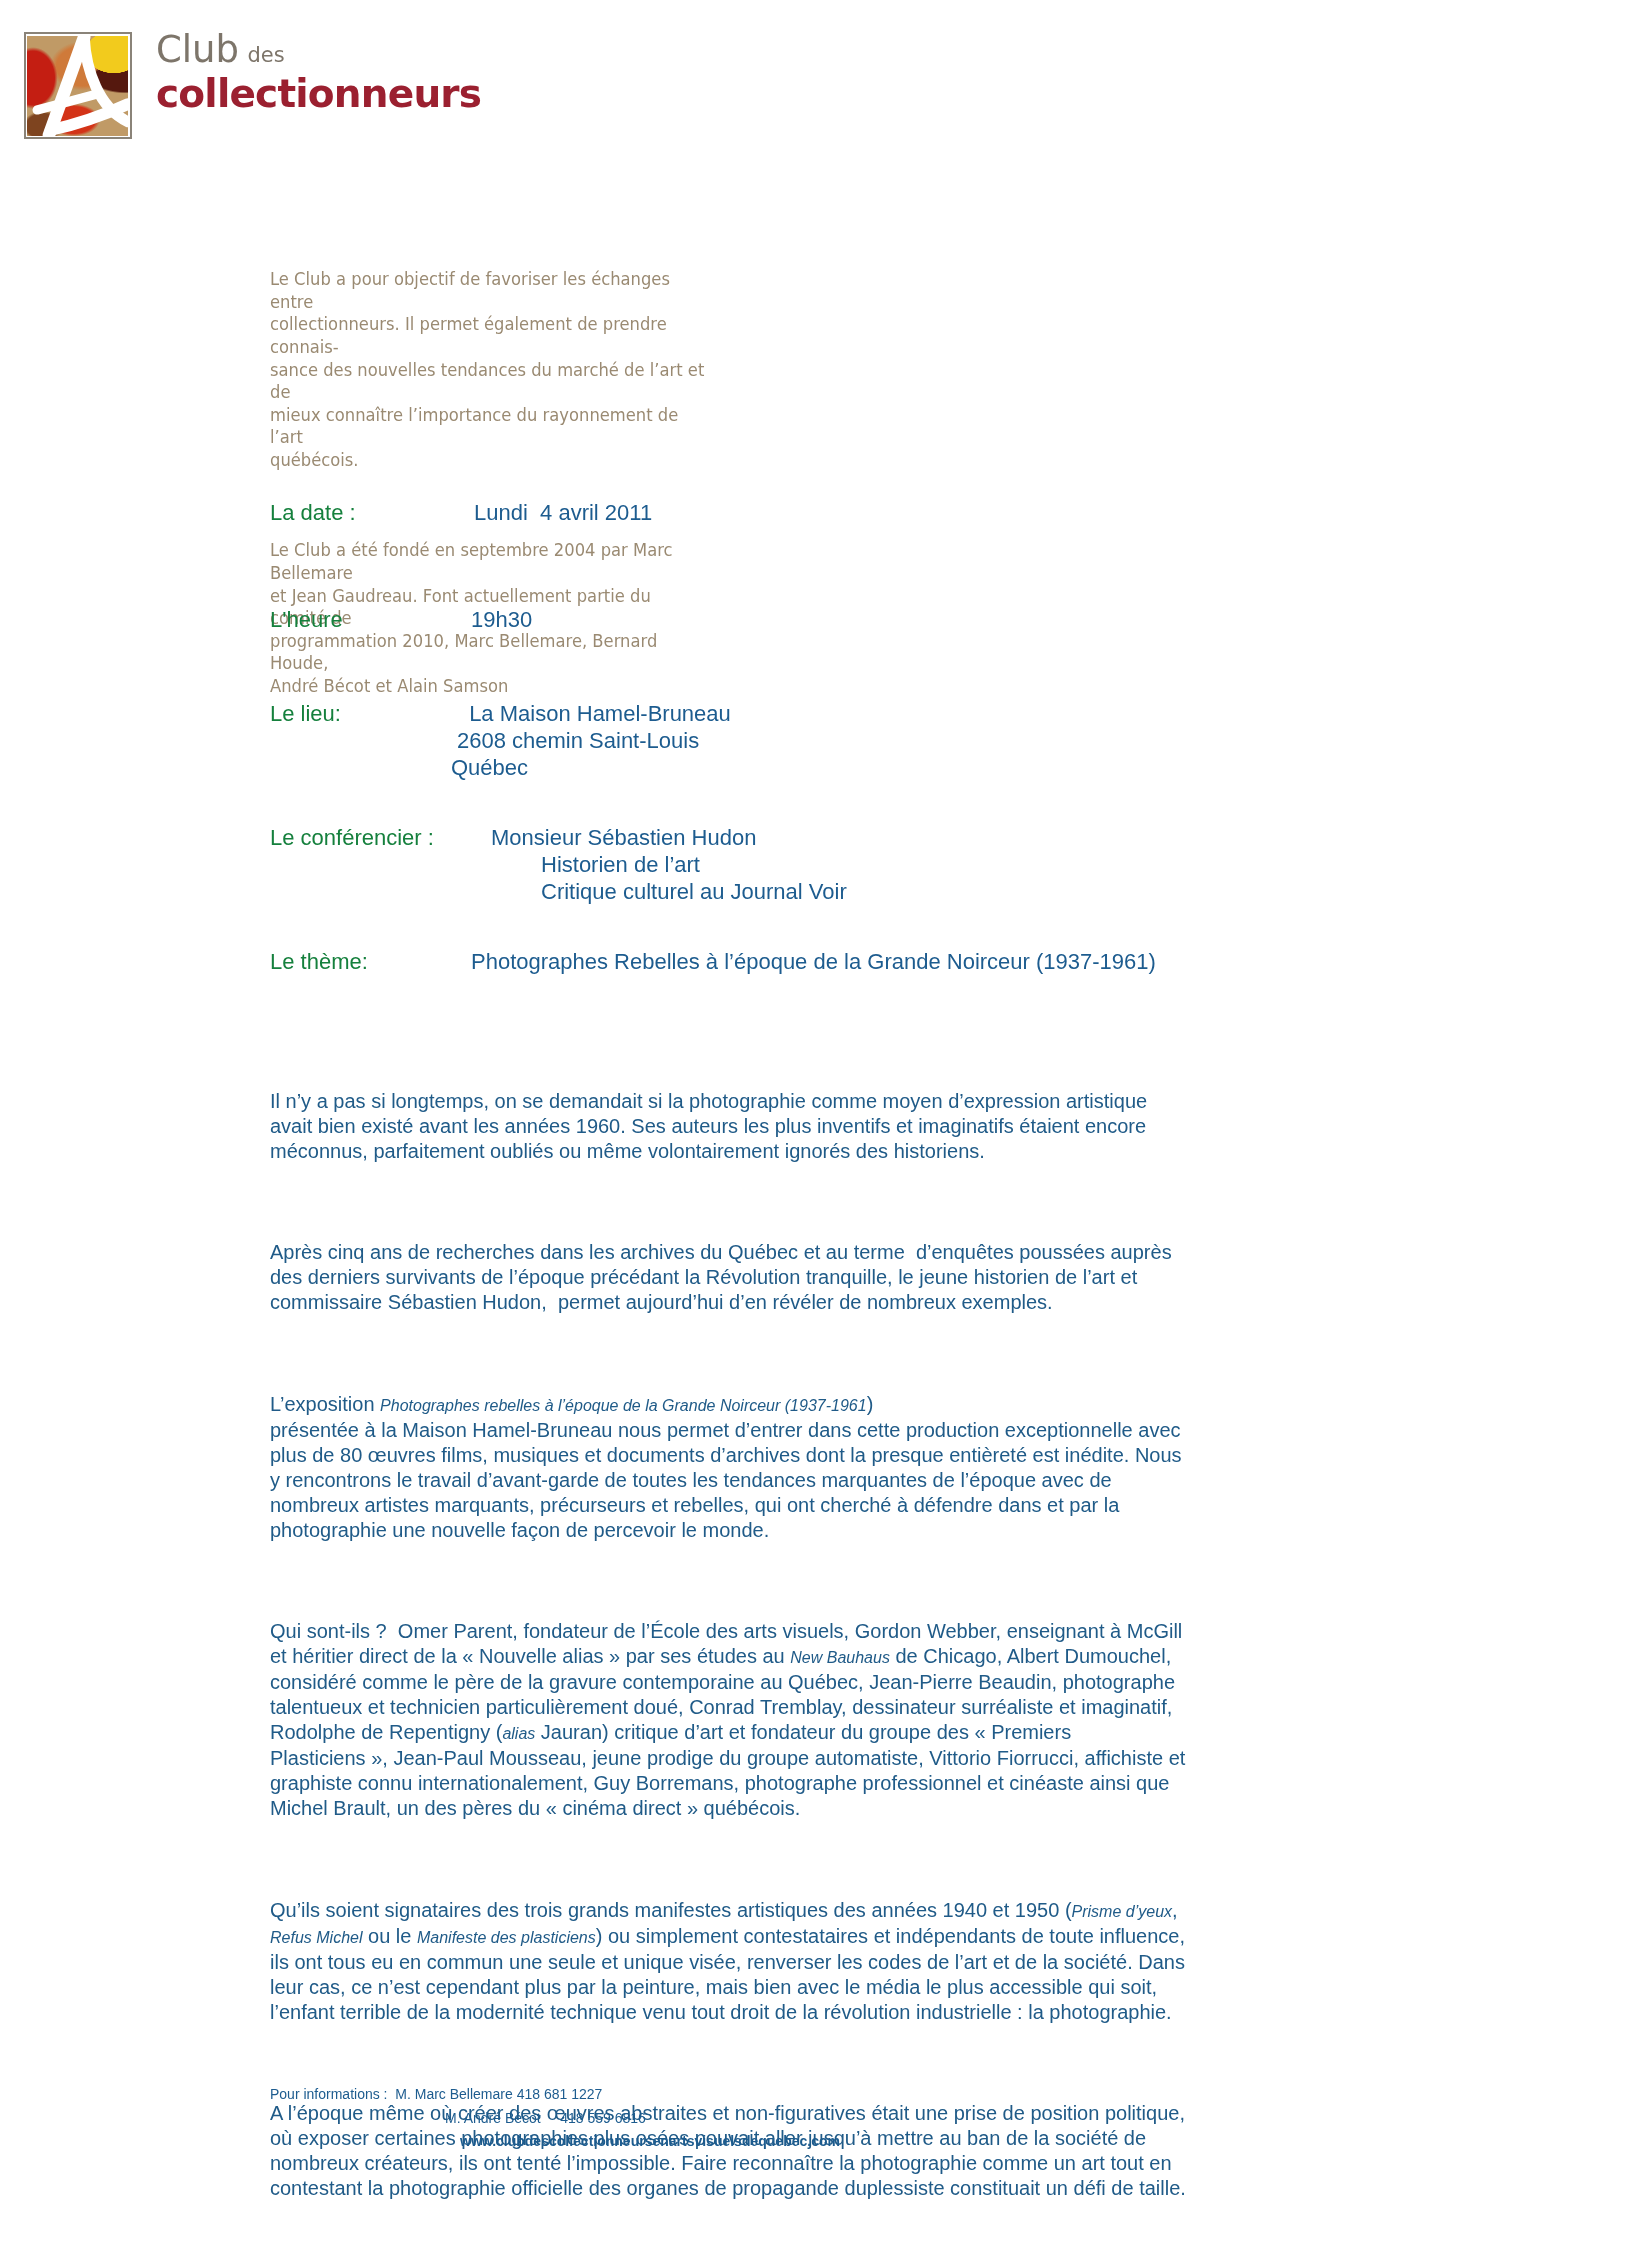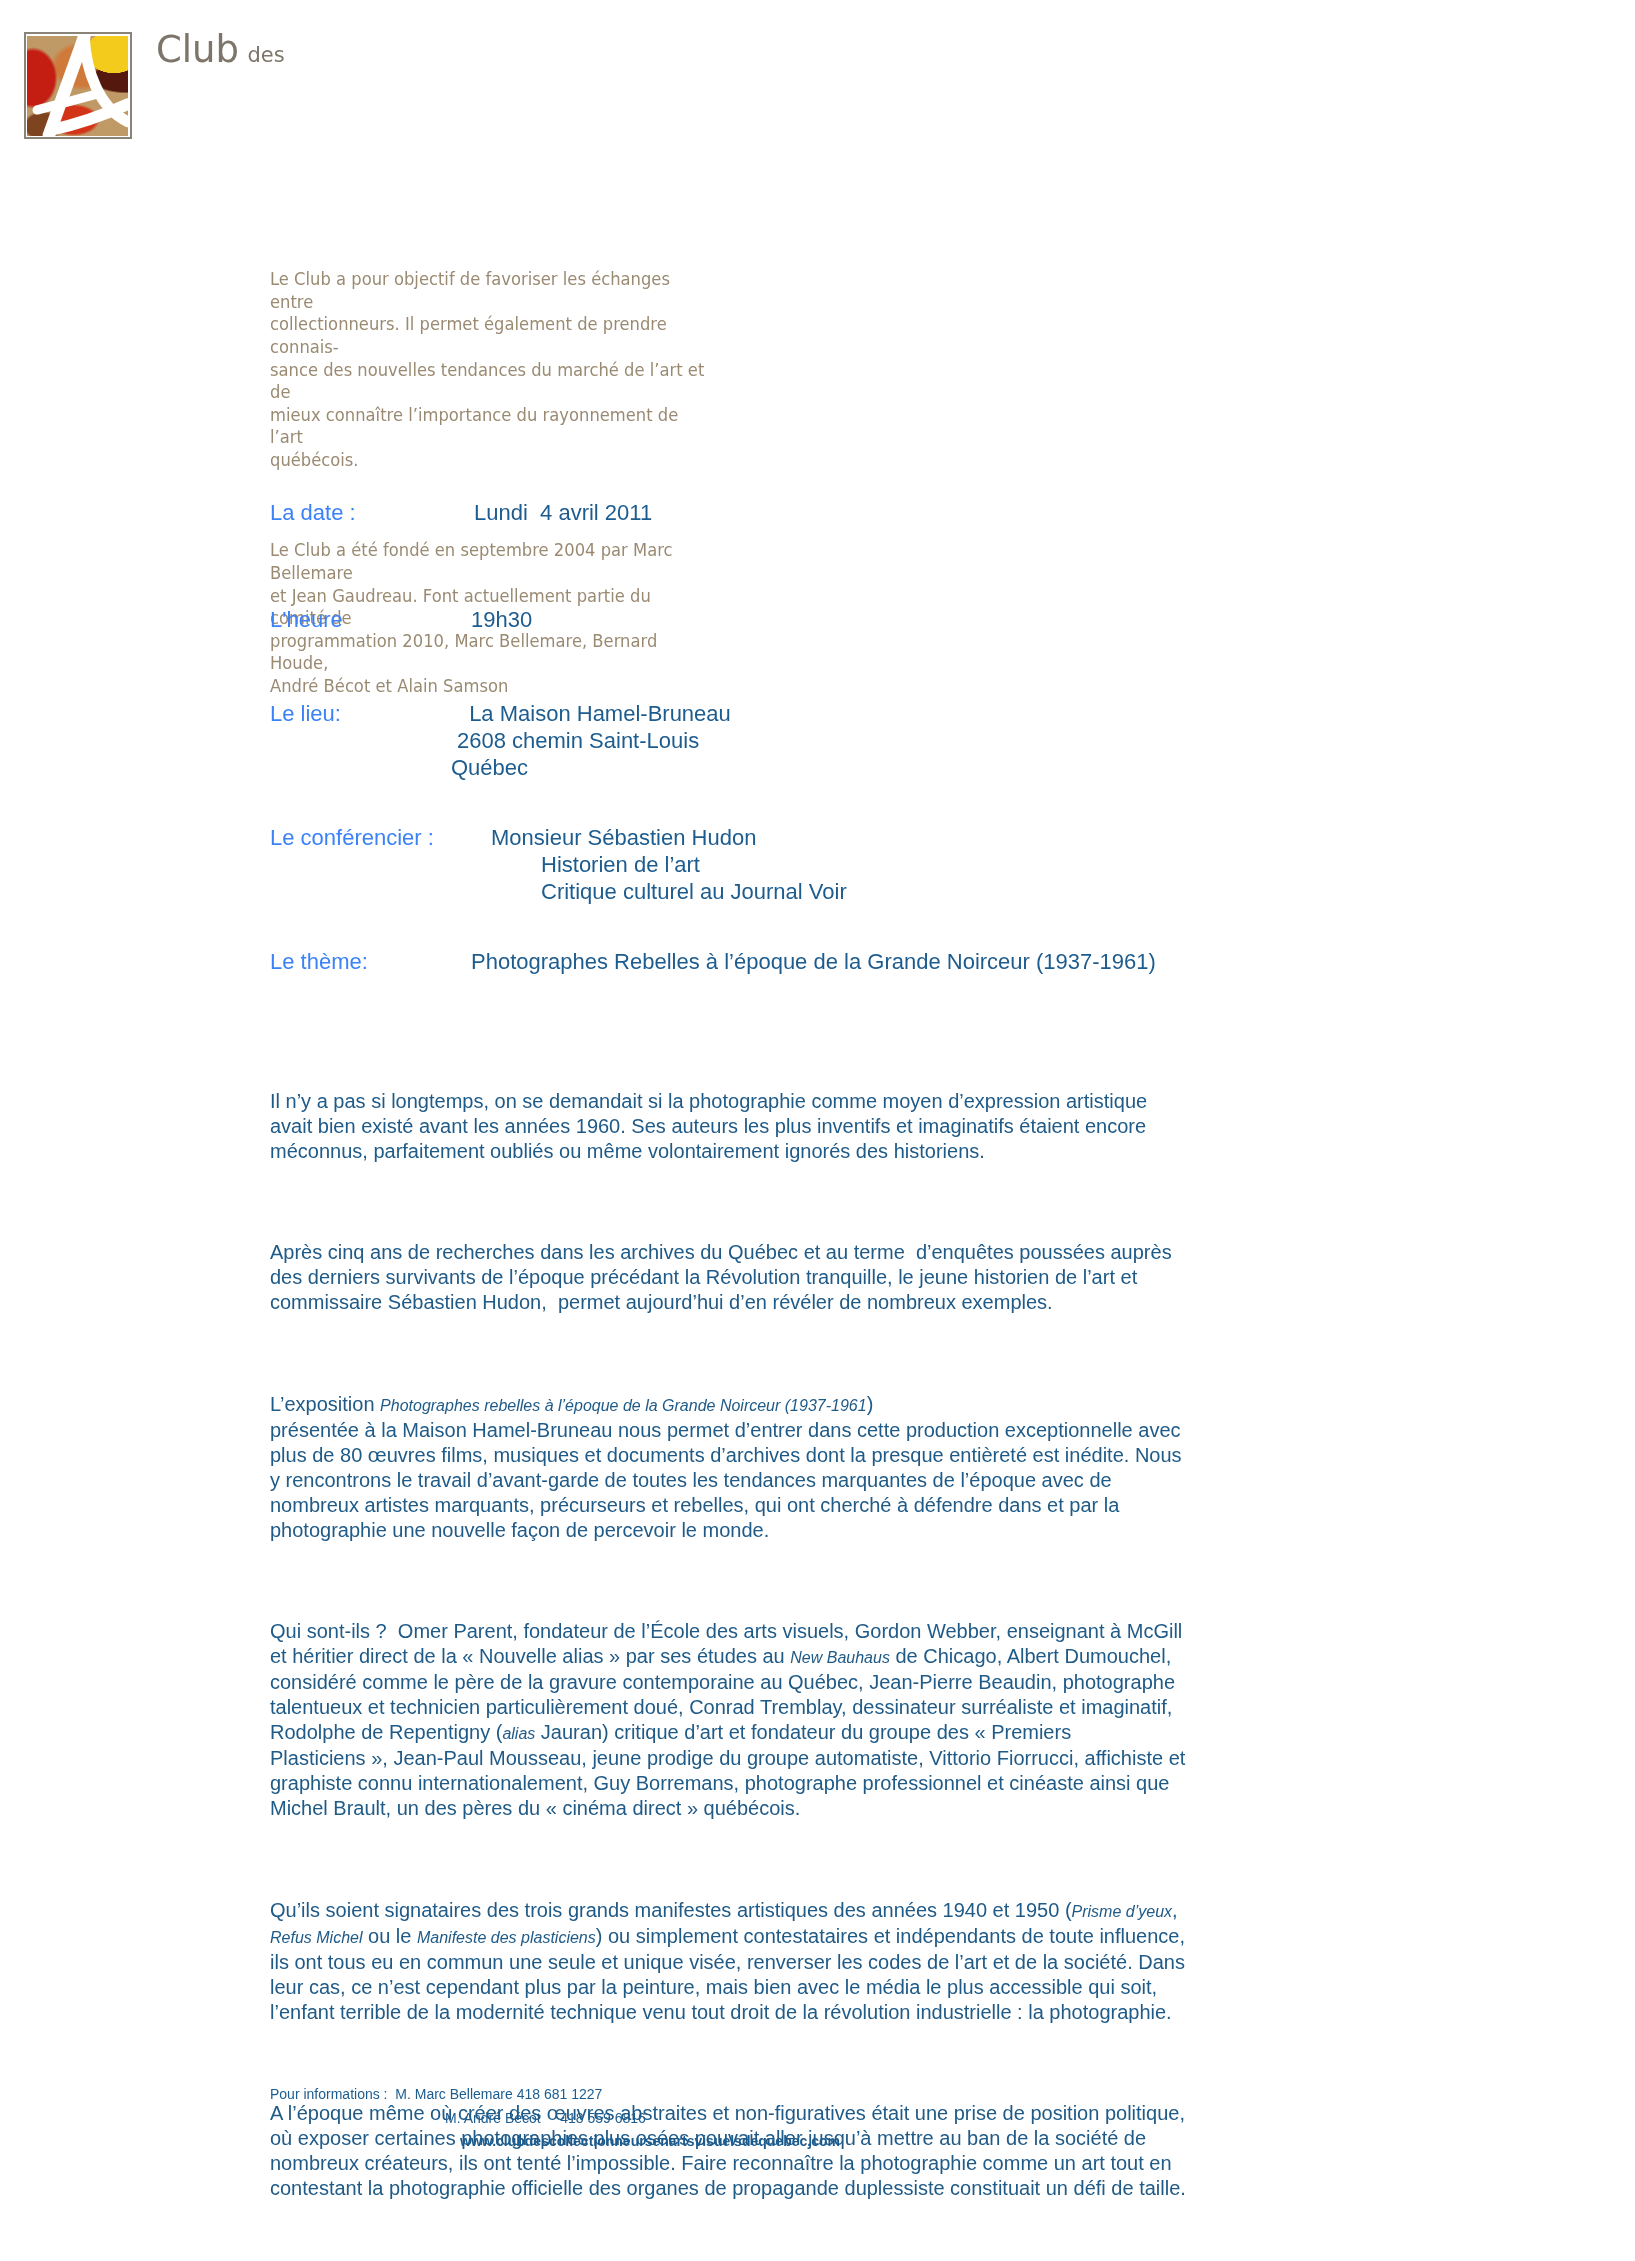--- a/index.html
+++ b/index.html
@@ -45,21 +45,21 @@
     position:absolute;left:270px;top:223px;width:470px;
     color:#9a8a72;
     font-family:"DejaVu Sans", sans-serif;
     font-size:17.6px;line-height:22.6px;
     white-space:pre-wrap;
     transform:scaleX(0.93);transform-origin:left top;
   }
   .intro p{margin:0 0 22.6px 0;}
 
   
-  .lbl{position:absolute;color:#3b82f6;font-size:22px;line-height:26px;white-space:pre-wrap;}
+  .lbl{position:absolute;color:#15803d;font-size:22px;line-height:26px;white-space:pre-wrap;}
   .val{position:absolute;color:#1d5c8f;font-size:22px;line-height:26px;white-space:pre-wrap;}
 
   
   .bodytext{
     position:absolute;left:270px;top:1039px;width:1124px;
     color:#205b88;font-size:20px;line-height:25px;
     white-space:pre-wrap;
   }
   .bodytext p{margin:0 0 26.4px 0;}
   .itsm{font-style:italic;font-size:0.8em;}
@@ -78,20 +78,21 @@
         <svg viewBox="0 0 120 119">
           <path d="M68 1 L26 118" stroke="#ffffff" stroke-width="15" fill="none" stroke-linecap="round"></path>
           <path d="M68 1 C 70 42, 86 86, 120 102" stroke="#ffffff" stroke-width="13" fill="none" stroke-linecap="round"></path>
           <path d="M12 88 L80 70" stroke="#ffffff" stroke-width="11" fill="none" stroke-linecap="round"></path>
           <path d="M28 112 C 64 104, 96 92, 120 81" stroke="#ffffff" stroke-width="14" fill="none" stroke-linecap="round"></path>
         </svg>
       </div>
     </div>
     <div class="logo-text">
       <div class="logo-l1"><span>Club</span><span class="small">des</span></div>
+      <div class="logo-l2">collectionneurs</div>
     </div>
   </div>
 
   <div class="intro">
     <p>Le Club a pour objectif de favoriser les échanges entre
 collectionneurs. Il permet également de prendre connais-
 sance des nouvelles tendances du marché de l’art et de
 mieux connaître l’importance du rayonnement de l’art
 québécois.</p>
     <p>Le Club a été fondé en septembre 2004 par Marc Bellemare

